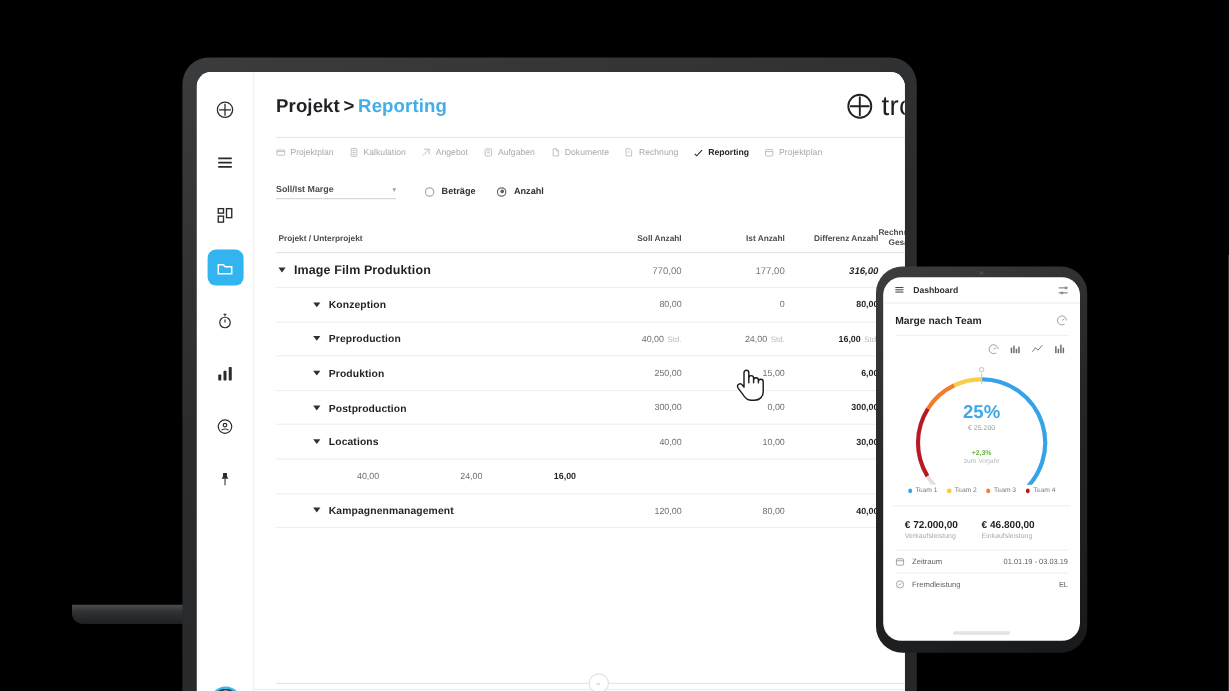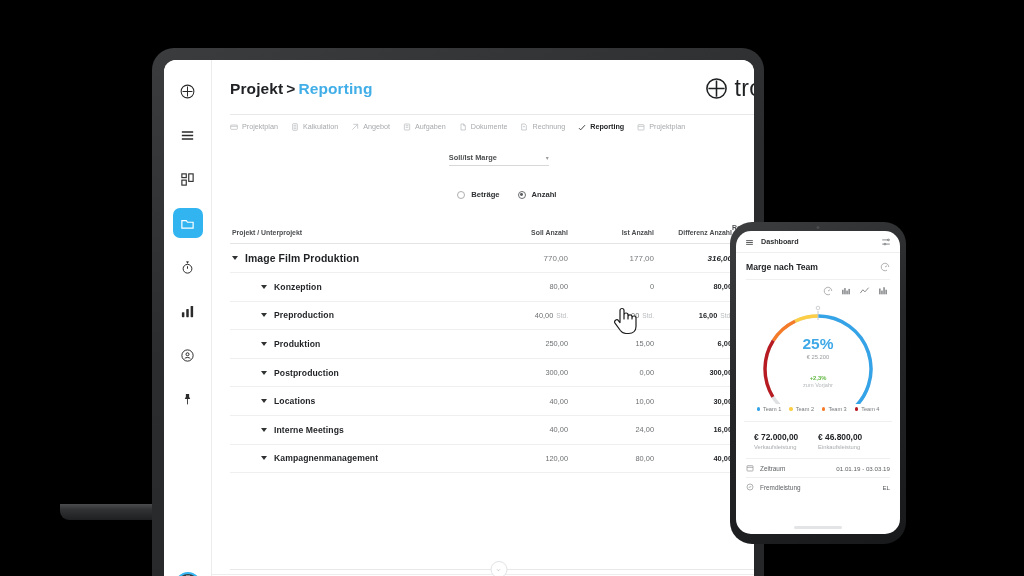--- a/index.html
+++ b/index.html
@@ -77,26 +77,26 @@
 
   .tabbar {
     margin-top: 13px; border-top: 1px solid #e9e9e9;
     display: flex; align-items: center; gap: 13px; padding-top: 7px;
   }
   .tab { display: flex; align-items: center; gap: 4px; font-size: 7.2px; color: #a7a9ac; white-space: nowrap; }
   .tab .ticon { width: 8px; height: 8px; color: #b8babd; display:flex; }
   .tab.active { color: #232527; font-weight: 700; }
   .tab.active .ticon { color: #232527; }
 
-  .filters { margin-top: 22px; display: flex; align-items: center; gap: 24px; flex-direction: column; }
+  .filters { margin-top: 22px; display: flex; align-items: center; gap: 24px; }
   .select-box { width: 100px; border-bottom: 1.5px solid #d6d8da; padding-bottom: 3px;
                 display: flex; align-items: center; justify-content: space-between; }
   .select-label { font-size: 7.4px; color: #4c4e50; font-weight: 600; }
   .caret { font-size: 6px; color: #9a9c9e; }
-  .radio-group { display: flex; align-items: center; gap: 18px; margin-left: 16px; }
+  .radio-group { display: flex; align-items: center; gap: 18px; }
   .radio { display: flex; align-items: center; gap: 6px; }
   .radio-dot { width: 8px; height: 8px; border-radius: 50%; border: 1px solid #adafb1; position: relative; }
   .radio.on .radio-dot { border-color: #6b6d6f; }
   .radio.on .radio-dot::after {
     content:""; position:absolute; inset:1.6px; border-radius:50%; background:#5c5e60;
   }
   .radio-label { font-size: 7.6px; font-weight: 700; color: #2e3032; }
 
   
   .rtable { margin-top: 22px; width: 100%; }
@@ -472,25 +472,20 @@
        <span class="indent"></span>
        <span class="tri"></span>
        <span class="row-title">Locations</span>
      </div>
      <div class="c c-num"><span class="num-cell">40,00</span></div>
      <div class="c c-num2"><span class="num-cell">10,00</span></div>
      <div class="c c-num3"><span class="num-cell val-bold">30,00</span></div>
      <div class="c c-last"></div>
                 </div>
                 <div class="rrow">
-                  <div class="c c-name">
-       <span class="indent"></span>
-       <span class="tri"></span>
-       <span class="row-title">Interne Meetings</span>
-     </div>
      <div class="c c-num"><span class="num-cell">40,00</span></div>
      <div class="c c-num2"><span class="num-cell">24,00</span></div>
      <div class="c c-num3"><span class="num-cell val-bold">16,00</span></div>
      <div class="c c-last"></div>
                 </div>
                 <div class="rrow">
                   <div class="c c-name">
        <span class="indent"></span>
        <span class="tri"></span>
        <span class="row-title">Kampagnenmanagement</span>

